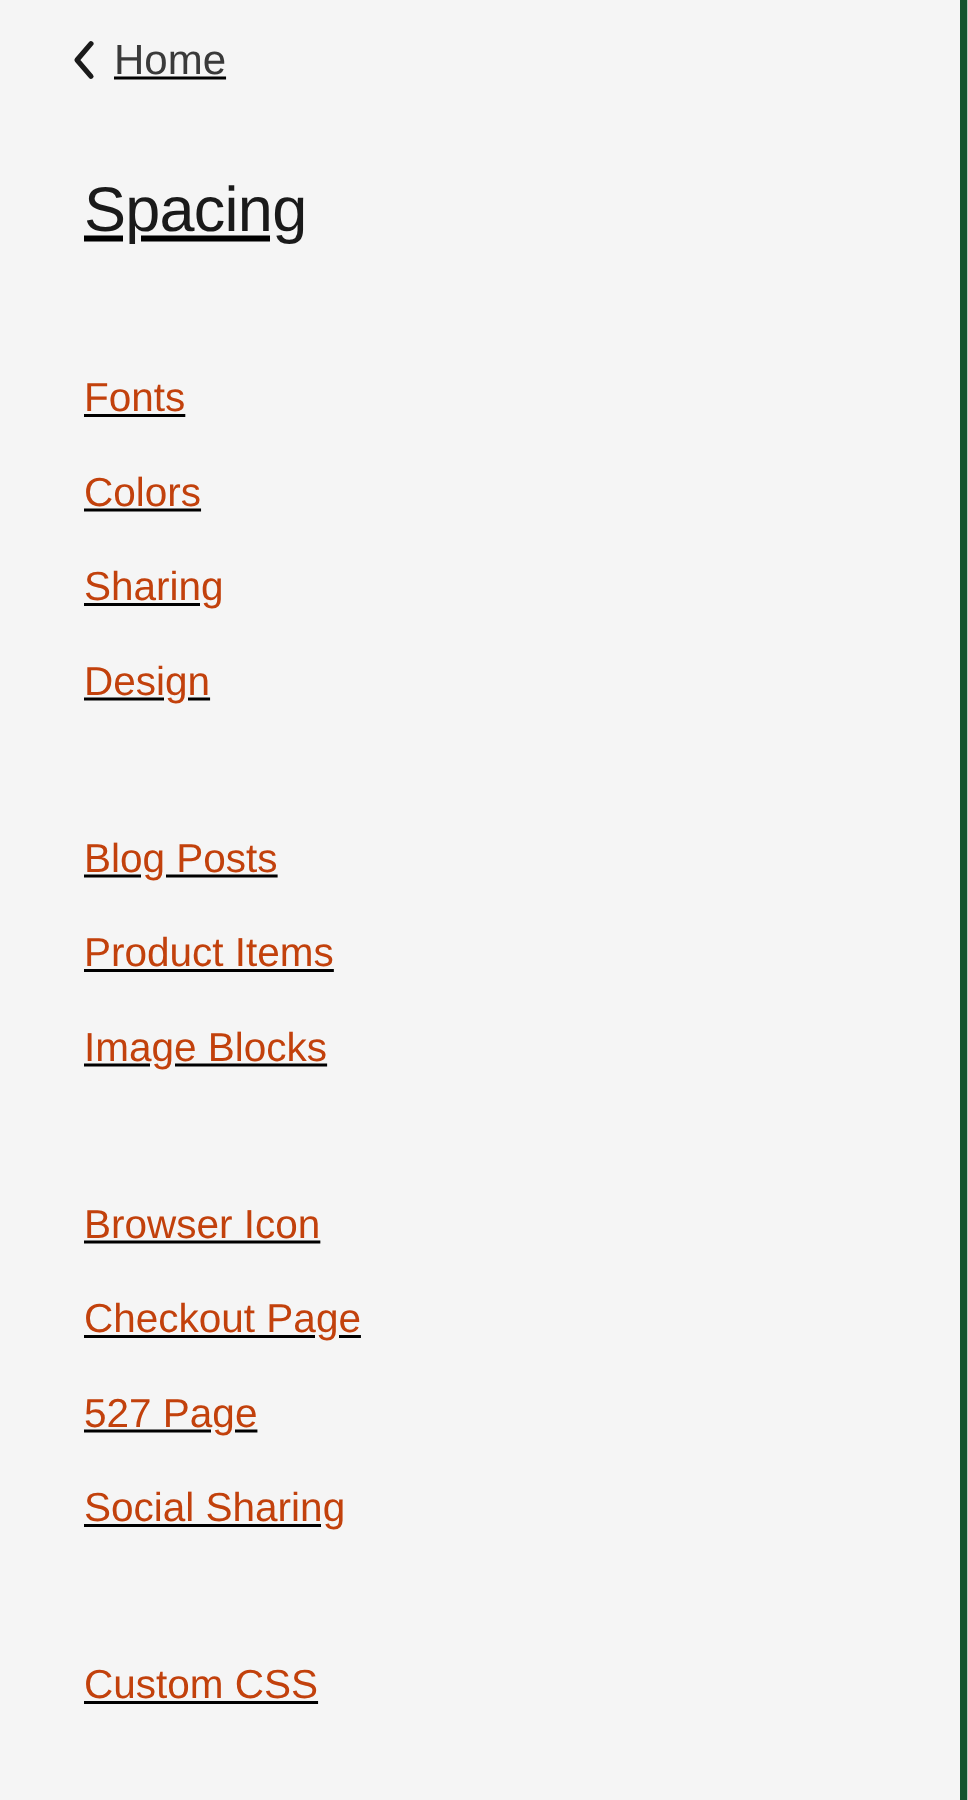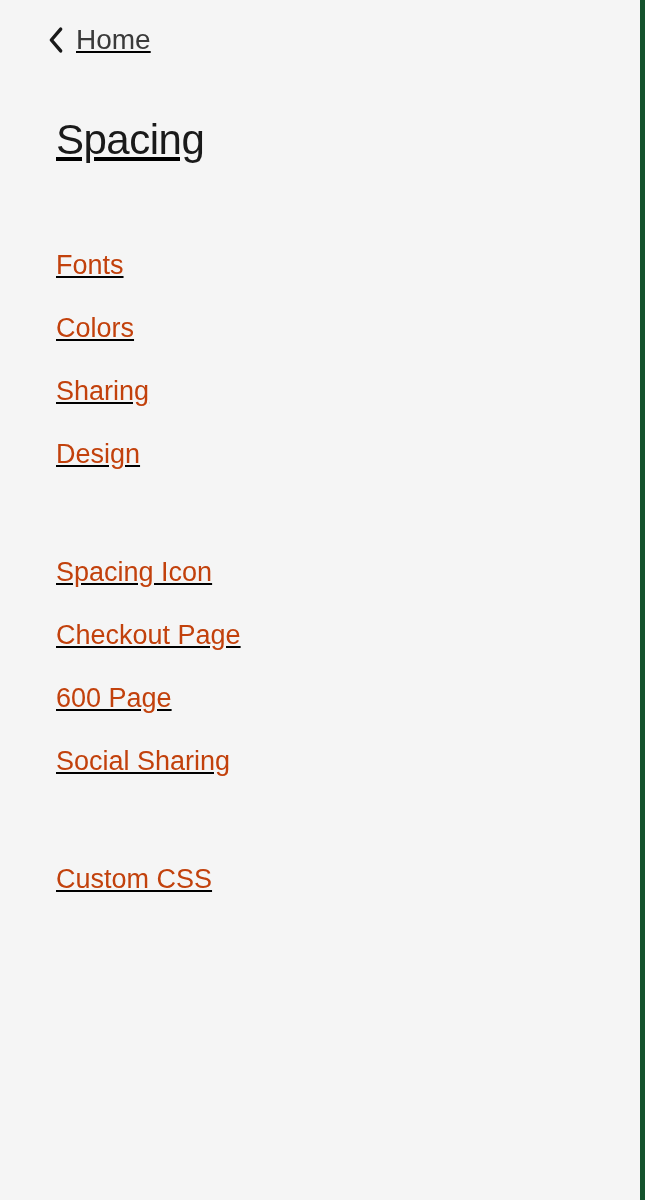--- a/index.html
+++ b/index.html
@@ -82,25 +82,30 @@
 
   <h1 class="page-title">Spacing</h1>
 
   <div class="menu-group">
     <div class="menu-item">Fonts</div>
     <div class="menu-item">Colors</div>
     <div class="menu-item">Sharing</div>
     <div class="menu-item">Design</div>
   </div>
 
+  <div class="menu-group">
+    <div class="menu-item">Blog Posts</div>
+    <div class="menu-item">Product Items</div>
+    <div class="menu-item">Image Blocks</div>
+  </div>
 
   <div class="menu-group">
-    <div class="menu-item">Spacing Icon</div>
+    <div class="menu-item">Browser Icon</div>
     <div class="menu-item">Checkout Page</div>
-    <div class="menu-item">600 Page</div>
+    <div class="menu-item">527 Page</div>
     <div class="menu-item">Social Sharing</div>
   </div>
 
   <div class="menu-group">
     <div class="menu-item">Custom CSS</div>
   </div>
 
 </div>
 
 </body></html>

